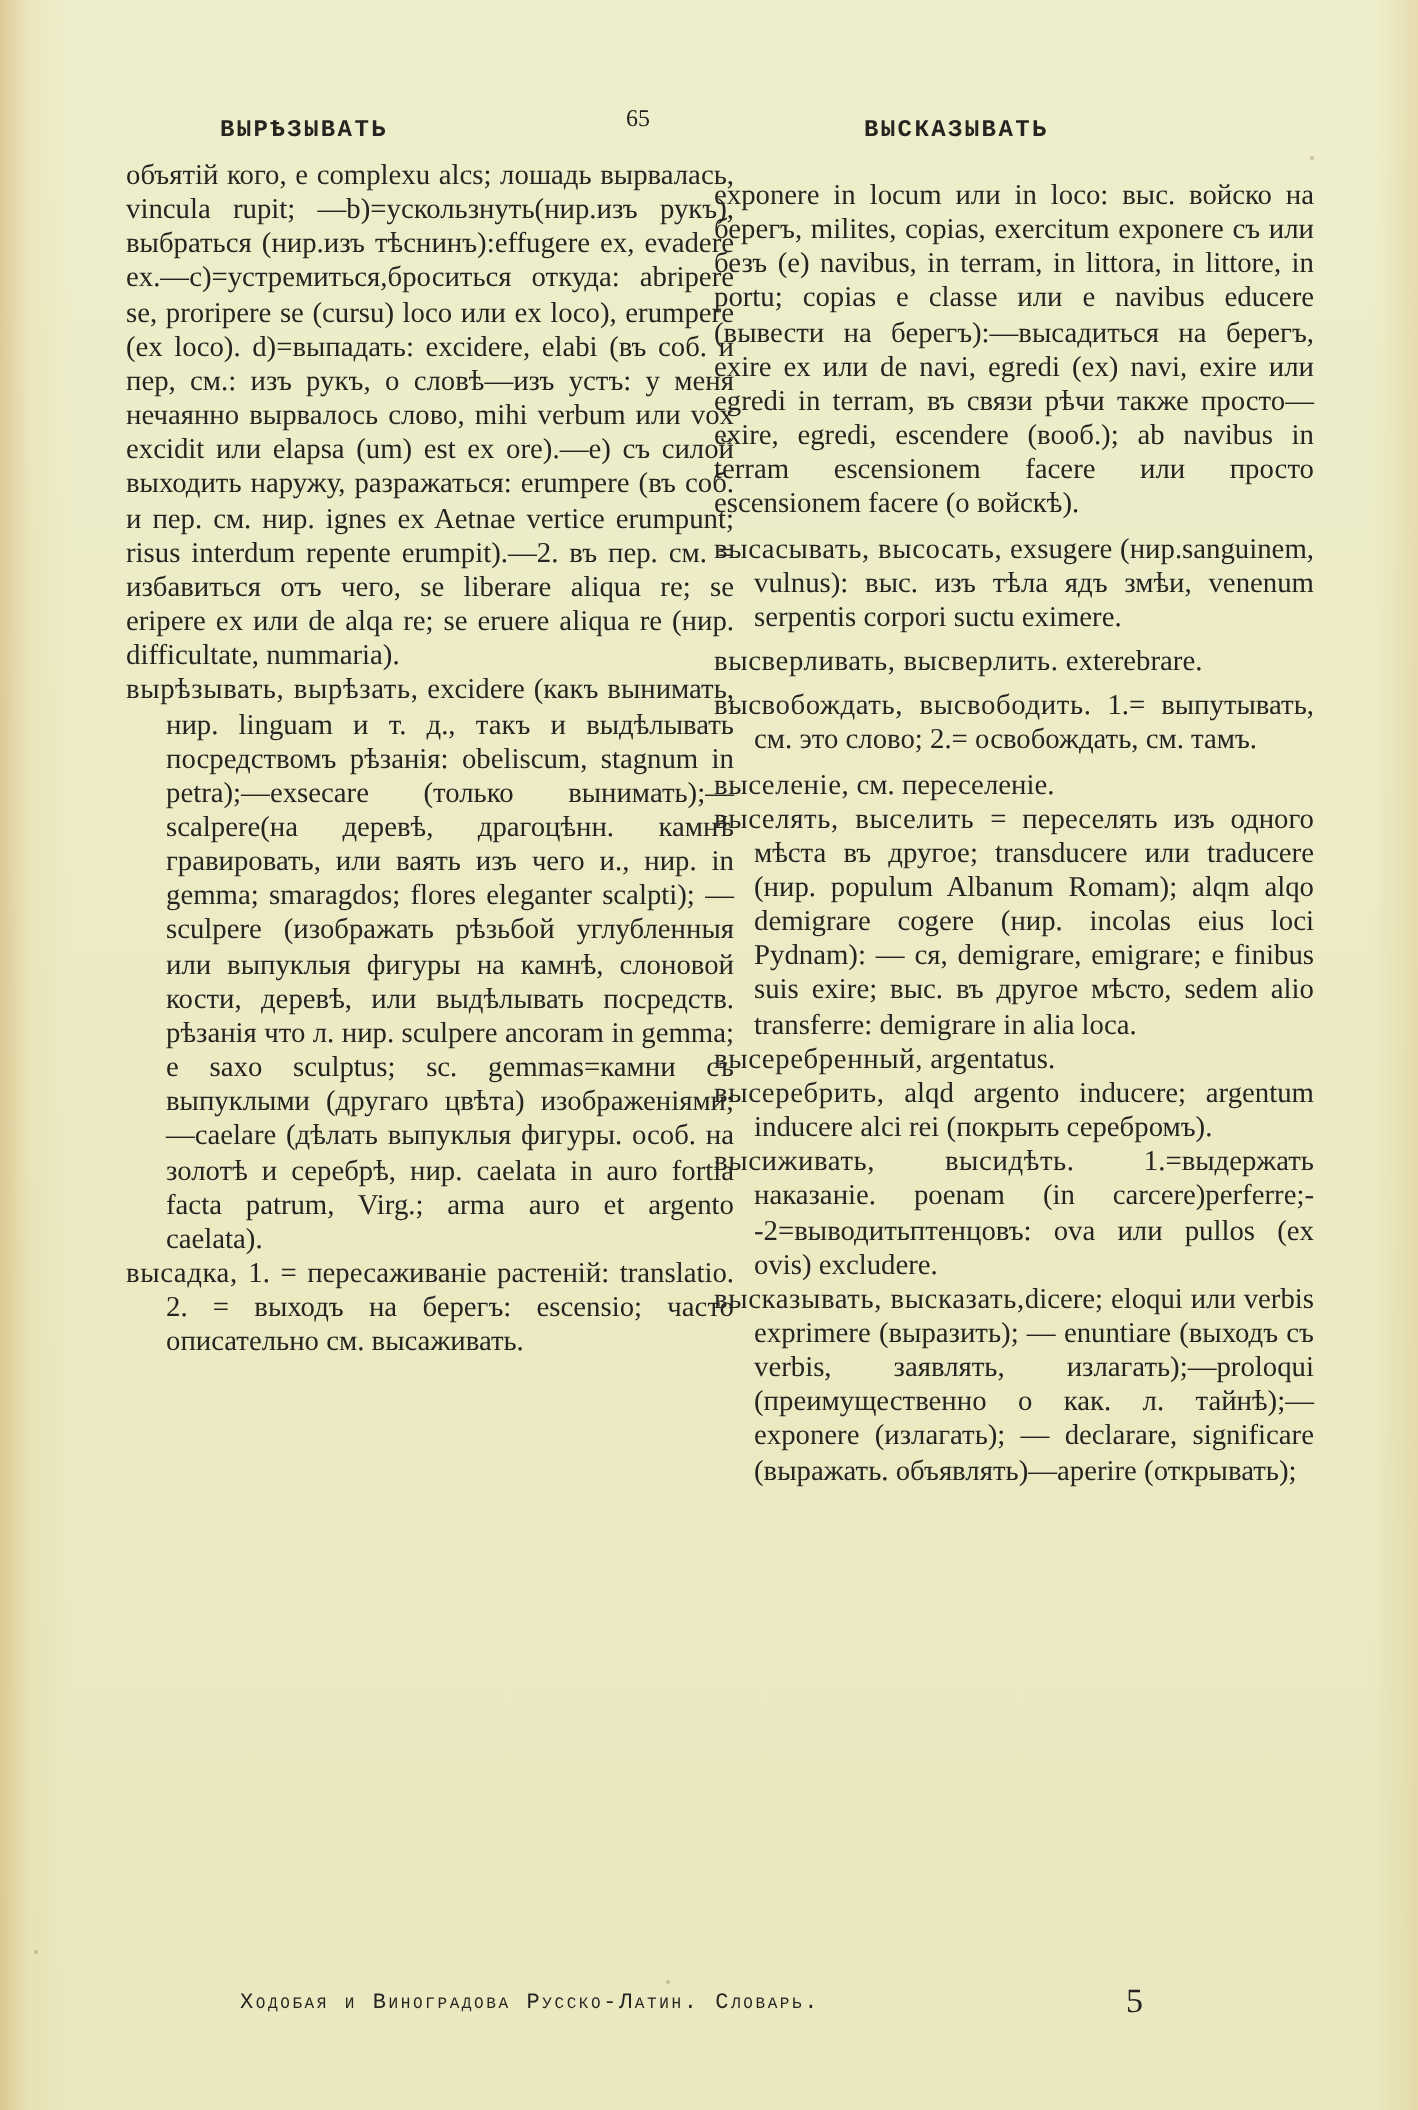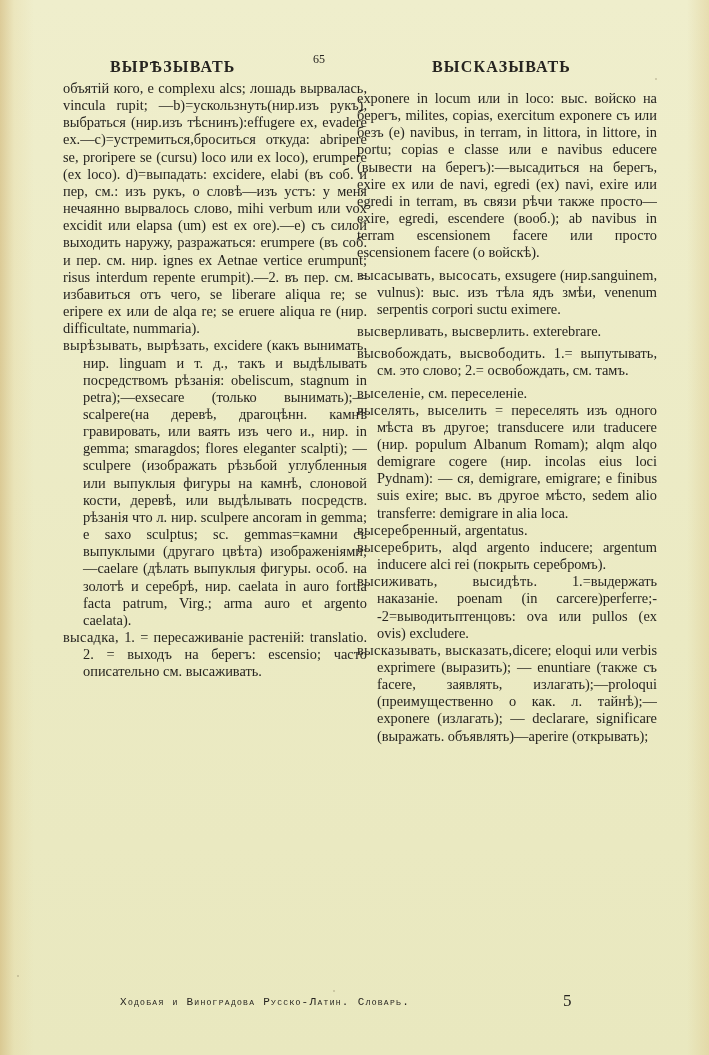--- a/index.html
+++ b/index.html
@@ -12,22 +12,22 @@
       linear-gradient(180deg, #efeecc 0%, #ebeac3 60%, #e9e8bf 100%);
     position: relative;
     font-family: "DejaVu Serif", "Liberation Serif", serif;
     color: #262420;
   }
   .page-header {
     position: absolute; top: 52px; left: 0; width: 709px; height: 24px;
   }
   .page-header .hw {
     position: absolute; top: 6px;
-    font-family: Liberation Serif, serif; font-weight: bold;
-    font-size: 16px; letter-spacing: 1.2px;
+    font-family: Liberation Mono, monospace; font-weight: bold;
+    font-size: 12px; letter-spacing: 1.2px;
   }
   .page-header .left-hw { left: 110px; }
   .page-header .pg { left: 313px; top: 0; font-size: 12px; font-weight: normal; letter-spacing: 0; font-family: "Liberation Serif", serif; }
   .page-header .right-hw { left: 432px; }
 
   .col {
     position: absolute; top: 80px; width: 300px;
     font-family: "Liberation Serif", serif;
     font-size: 14.4px; line-height: 17.15px;
     text-align: justify;
@@ -70,21 +70,21 @@
 <div class="col right">
   <p class="entry cont" style="padding-left:0"><span>exponere in locum или in loco: выс. войско на берегъ, milites, copias, exercitum exponere съ или безъ (e) navibus, in terram, in littora, in littore, in portu; copias e classe или e navibus educere (вывести на берегъ):—высадиться на берегъ, exire ex или de navi, egredi (ex) navi, exire или egredi in terram, въ связи рѣчи также просто—exire, egredi, escendere (вооб.); ab navibus in terram escensionem facere или просто escensionem facere (о войскѣ).</span></p>
   <p class="entry gap"><span class="hw-word">высасывать, высосать,</span><span> exsugere (нир.sanguinem, vulnus): выс. изъ тѣла ядъ змѣи, venenum serpentis corpori suctu eximere.</span></p>
   <p class="entry gap"><span class="hw-word">высверливать, высверлить.</span><span> exterebrare.</span></p>
   <p class="entry gap"><span class="hw-word">высвобождать, высвободить.</span><span> 1.= выпутывать, см. это слово; 2.= освобождать, см. тамъ.</span></p>
   <p class="entry gap"><span class="hw-word">выселеніе,</span><span> см. переселеніе.</span></p>
   <p class="entry"><span class="hw-word">выселять, выселить</span><span> = переселять изъ одного мѣста въ другое; transducere или traducere (нир. populum Albanum Romam); alqm alqo demigrare cogere (нир. incolas eius loci Pydnam): — ся, demigrare, emigrare; e finibus suis exire; выс. въ другое мѣсто, sedem alio transferre: demigrare in alia loca.</span></p>
   <p class="entry"><span class="hw-word">высеребренный,</span><span> argentatus.</span></p>
   <p class="entry"><span class="hw-word">высеребрить,</span><span> alqd argento inducere; argentum inducere alci rei (покрыть серебромъ).</span></p>
   <p class="entry"><span class="hw-word">высиживать, высидѣть.</span><span> 1.=выдержать наказаніе. poenam (in carcere)perferre;--2=выводитьптенцовъ: ova или pullos (ex ovis) excludere.</span></p>
-  <p class="entry"><span class="hw-word">высказывать, высказать,</span><span>dicere; eloqui или verbis exprimere (выразить); — enuntiare (также съ facere, заявлять, излагать);—proloqui (преимущественно о как. л. тайнѣ);—exponere (излагать); — declarare, significare (выражать. объявлять)—aperire (открывать);</span></p>
+  <p class="entry"><span class="hw-word">высказывать, высказать,</span><span>dicere; eloqui или verbis exprimere (выразить); — enuntiare (выходъ съ verbis, заявлять, излагать);—proloqui (преимущественно о как. л. тайнѣ);—exponere (излагать); — declarare, significare (выражать. объявлять)—aperire (открывать);</span></p>
 </div>
 
 <div class="footer">
   <span class="src">Ходобая и Виноградова Русско-Латин. Словарь.</span>
   <span class="sig">5</span>
 </div>
 
 <div class="speck" style="left:333px;top:990px"></div>
 <div class="speck" style="left:17px;top:975px"></div>
 <div class="speck" style="left:655px;top:78px"></div>

